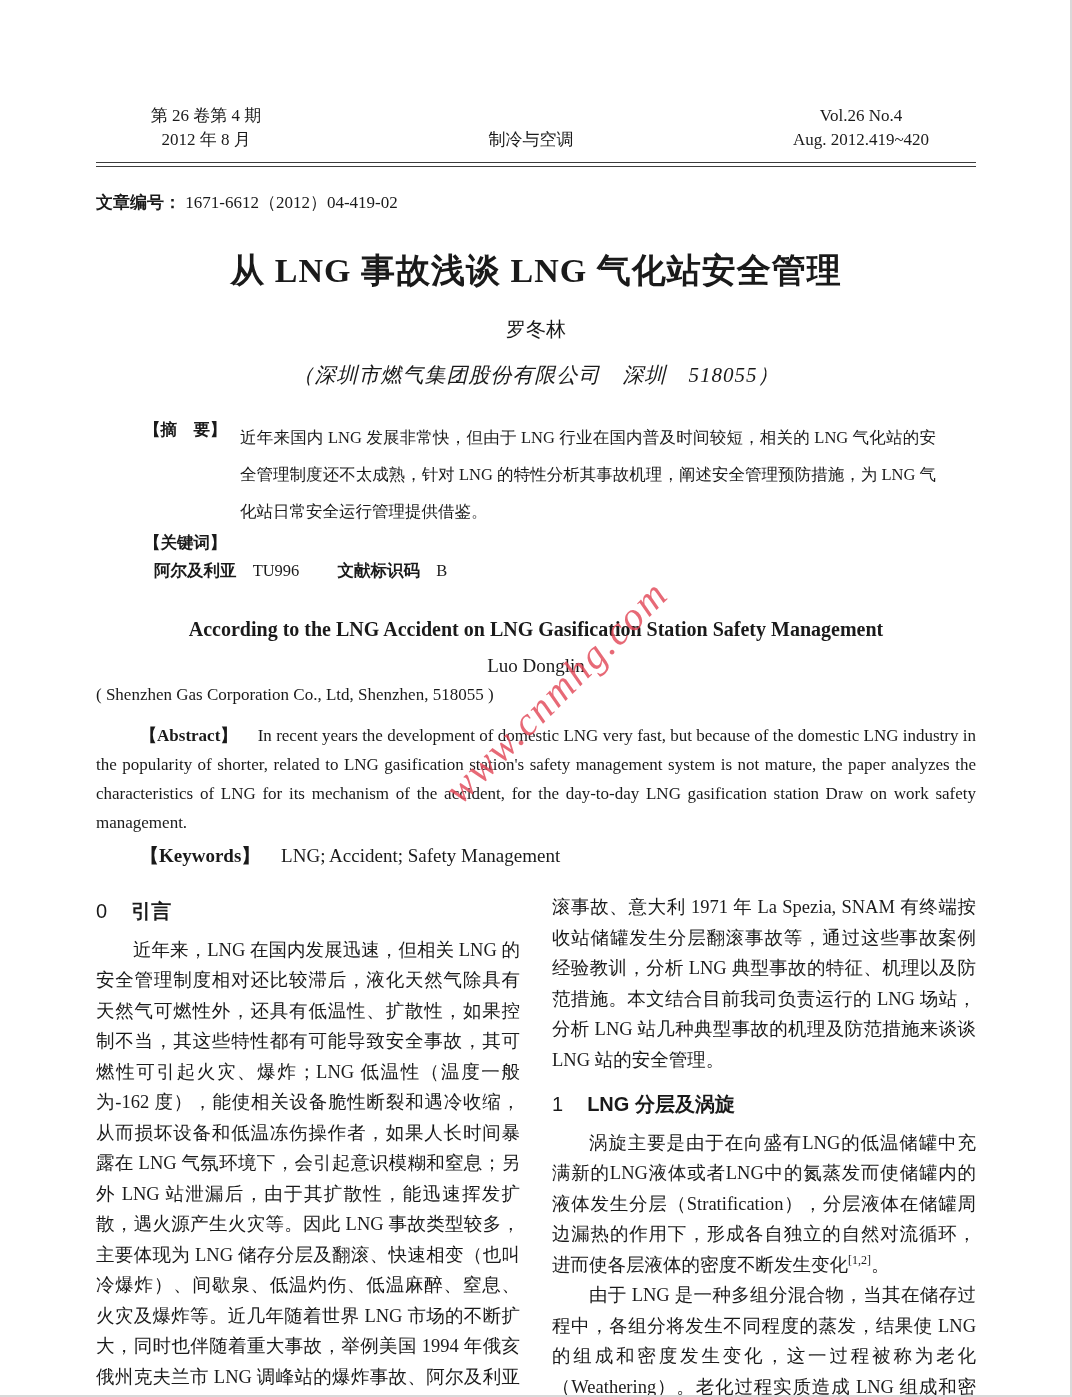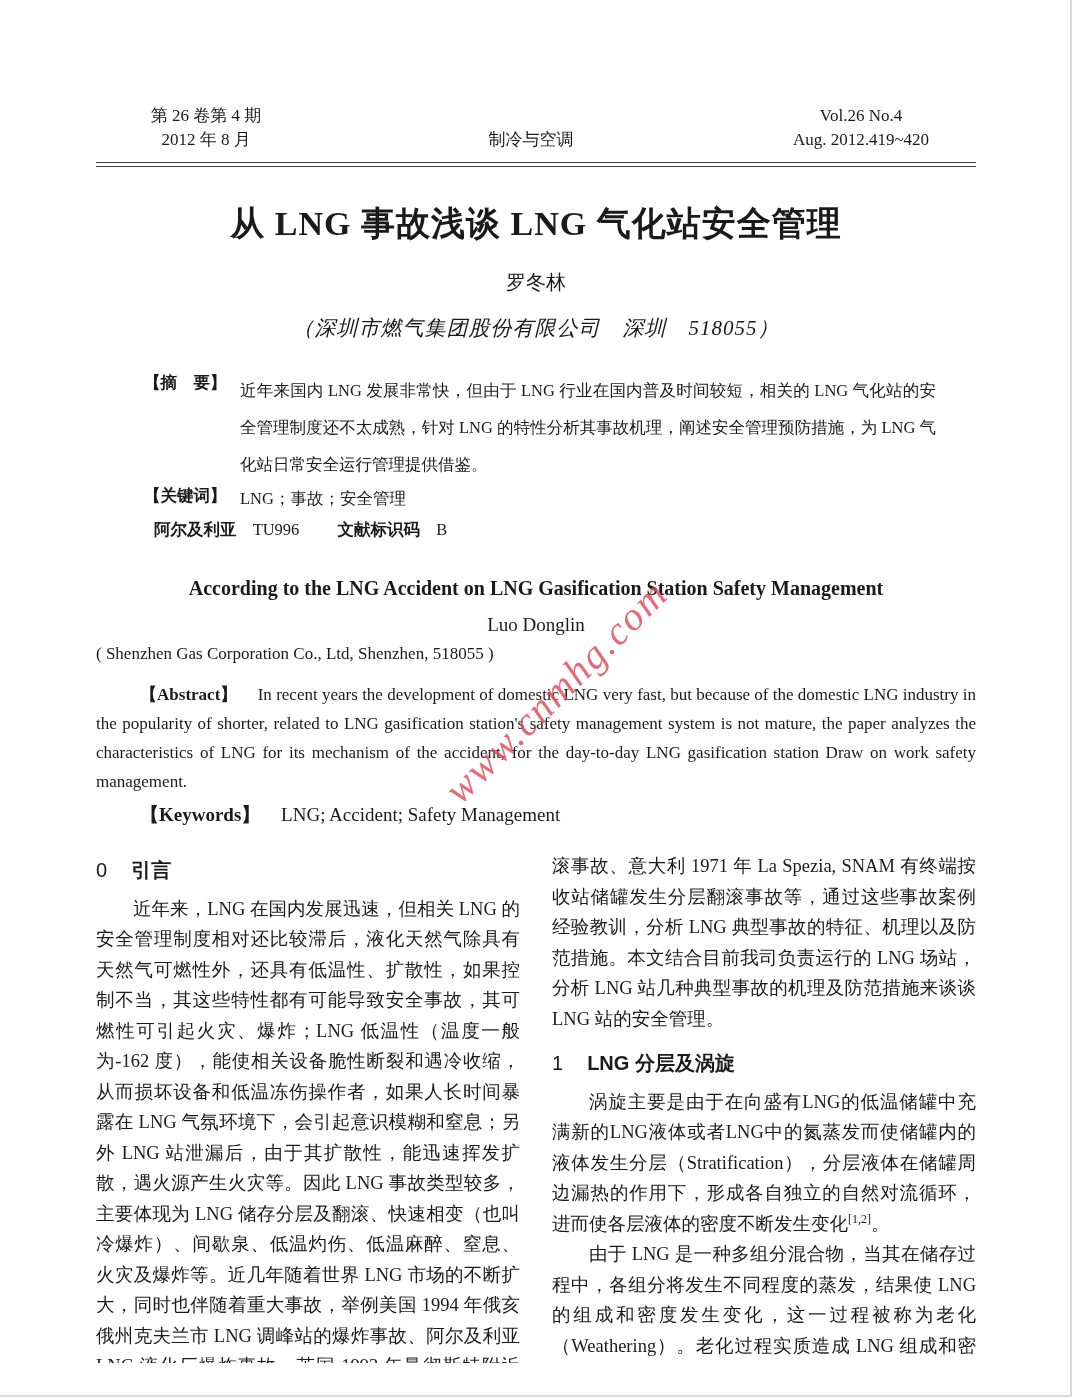--- a/index.html
+++ b/index.html
@@ -112,33 +112,36 @@
         <div>制冷与空调</div>
       </div>
       <div class="hcol right">
         <div>Vol.26 No.4</div>
         <div>Aug. 2012.419~420</div>
       </div>
     </div>
 
     <div class="double-rule"></div>
 
+    <div class="article-no">
+      <span class="lbl">文章编号：</span>
+      <span>1671-6612（2012）04-419-02</span>
+    </div>
 
     <h1 class="title">从 LNG 事故浅谈 LNG 气化站安全管理</h1>
     <div class="author">罗冬林</div>
     <div class="affiliation">（深圳市燃气集团股份有限公司　深圳　518055）</div>
 
     <div class="cn-abs">
       <div class="row">
         <span class="lbl">【摘　要】</span>
         <div class="txt">近年来国内 LNG 发展非常快，但由于 LNG 行业在国内普及时间较短，相关的 LNG 气化站的安全管理制度还不太成熟，针对 LNG 的特性分析其事故机理，阐述安全管理预防措施，为 LNG 气化站日常安全运行管理提供借鉴。</div>
       </div>
       <div class="row kw">
         <span class="lbl">【关键词】</span>
-        <div class="txt">LNG；事故；安全管理</div>
       </div>
     </div>
     <div class="clc-line">
       <span class="lbl">阿尔及利亚</span>
       <span class="val">TU996</span>
       <span class="lbl">文献标识码</span>
       <span class="val2">B</span>
     </div>
 
     <div class="en-title">According to the LNG Accident on LNG Gasification Station Safety Management</div>

